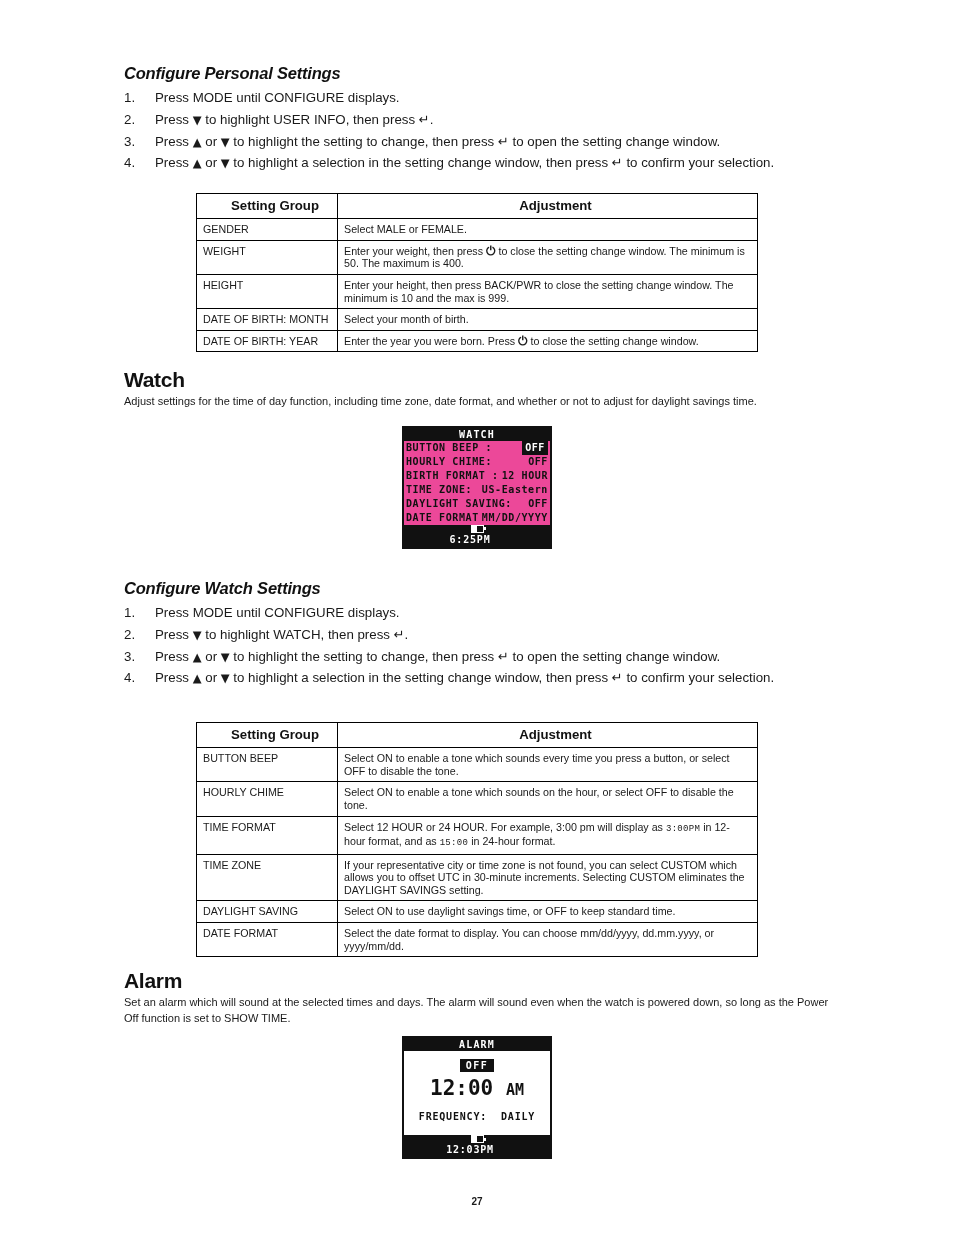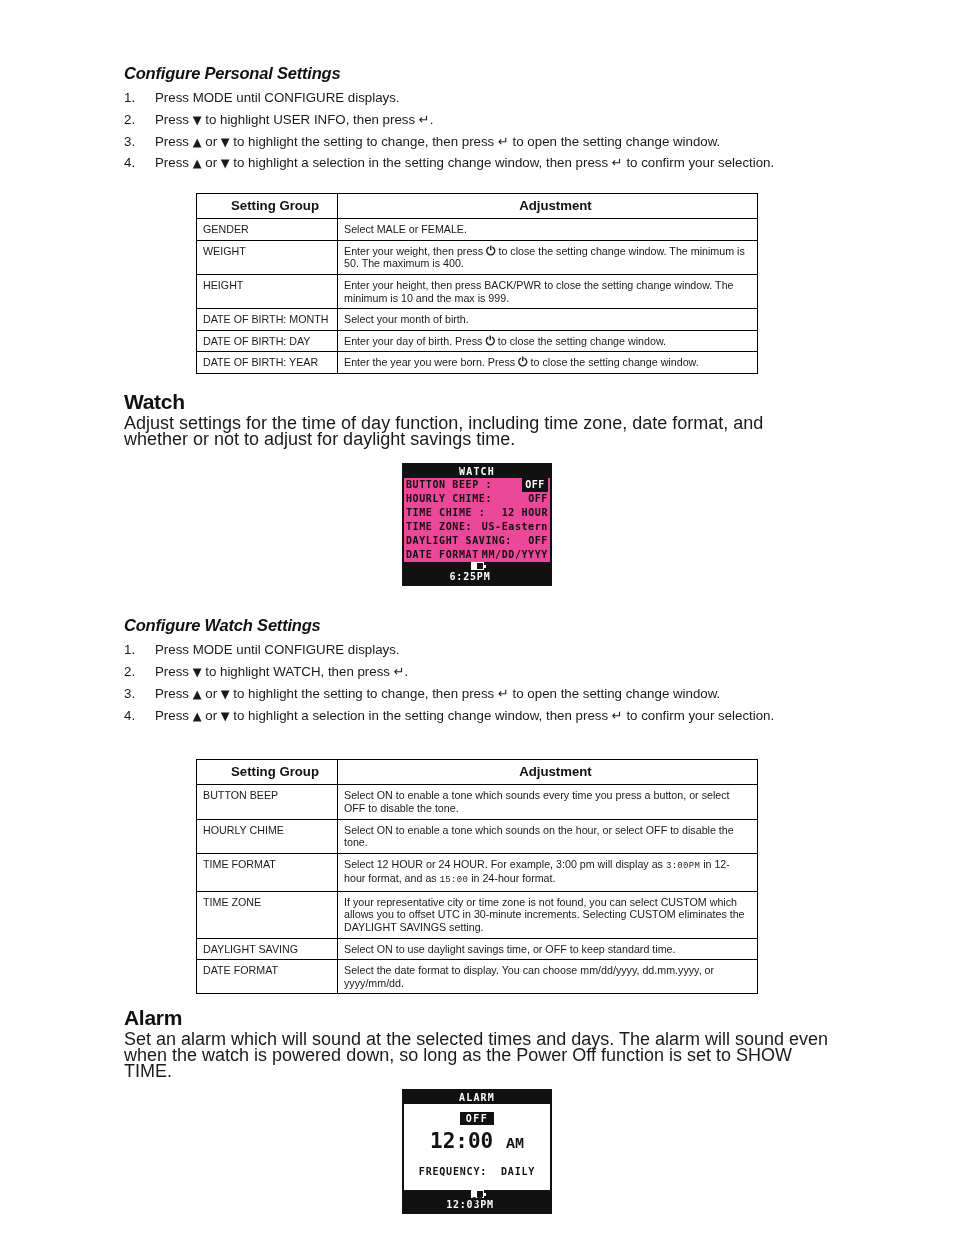--- a/index.html
+++ b/index.html
@@ -39,21 +39,21 @@
     color: #111;
   }
   h2.main-head {
     font-size: 21px;
     font-weight: bold;
     margin: 0 0 2px 0;
     letter-spacing: -0.3px;
     color: #111;
   }
   p.body-text {
-    font-size: 18px;
+    font-size: 11px;
     line-height: 15.6px;
     margin: 0;
     color: #1a1a1a;
   }
 
   
   ol.steps {
     list-style: none;
     margin: 0;
     padding: 0;
@@ -229,21 +229,21 @@
     padding: 0 6px;
     margin-bottom: 3px;
   }
   .alarm-time {
     font-size: 21px;
     line-height: 26px;
     font-weight: bold;
     letter-spacing: 0px;
     color: #111;
   }
-  .alarm-time .ampm { font-size: 15px; font-family: Liberation Mono, monospace; }
+  .alarm-time .ampm { font-size: 15px; }
   .alarm-freq {
     font-size: 10px;
     line-height: 14px;
     font-weight: bold;
     letter-spacing: 0.8px;
     color: #111;
     margin-top: 7px;
     margin-bottom: 7px;
   }
   .alarm-freq .sep { display: inline-block; width: 14px; }
@@ -312,24 +312,20 @@
           </tr>
           <tr>
             <td class="group">HEIGHT</td>
             <td class="adj">Enter your height, then press BACK/PWR to close the setting change window. The minimum is 10 and the max is 999.</td>
           </tr>
           <tr>
             <td class="group">DATE OF BIRTH: MONTH</td>
             <td class="adj">Select your month of birth.</td>
           </tr>
           <tr>
-            <td class="group">DATE OF BIRTH: DAY</td>
-            <td class="adj"><span>Enter your day of birth. Press </span><span class="glyph-pwr">⏻</span><span> to close the setting change window.</span></td>
-          </tr>
-          <tr>
             <td class="group">DATE OF BIRTH: YEAR</td>
             <td class="adj"><span>Enter the year you were born. Press </span><span class="glyph-pwr">⏻</span><span> to close the setting change window.</span></td>
           </tr>
         </tbody>
       </table>
     </div>
 
     <div class="sp-16"></div>
 
     <h2 class="main-head">Watch</h2>
@@ -343,21 +339,21 @@
         <div class="lcd-body">
           <div class="lcd-row">
             <span class="lbl">BUTTON BEEP :</span>
             <span class="val inv">OFF</span>
           </div>
           <div class="lcd-row">
             <span class="lbl">HOURLY CHIME:</span>
             <span class="val">OFF</span>
           </div>
           <div class="lcd-row">
-            <span class="lbl">TIME CHIME :</span>
+            <span class="lbl">BIRTH FORMAT :</span>
             <span class="val">12 HOUR</span>
           </div>
           <div class="lcd-row">
             <span class="lbl">TIME ZONE:</span>
             <span class="val">US-Eastern</span>
           </div>
           <div class="lcd-row">
             <span class="lbl">DAYLIGHT SAVING:</span>
             <span class="val">OFF</span>
           </div>

